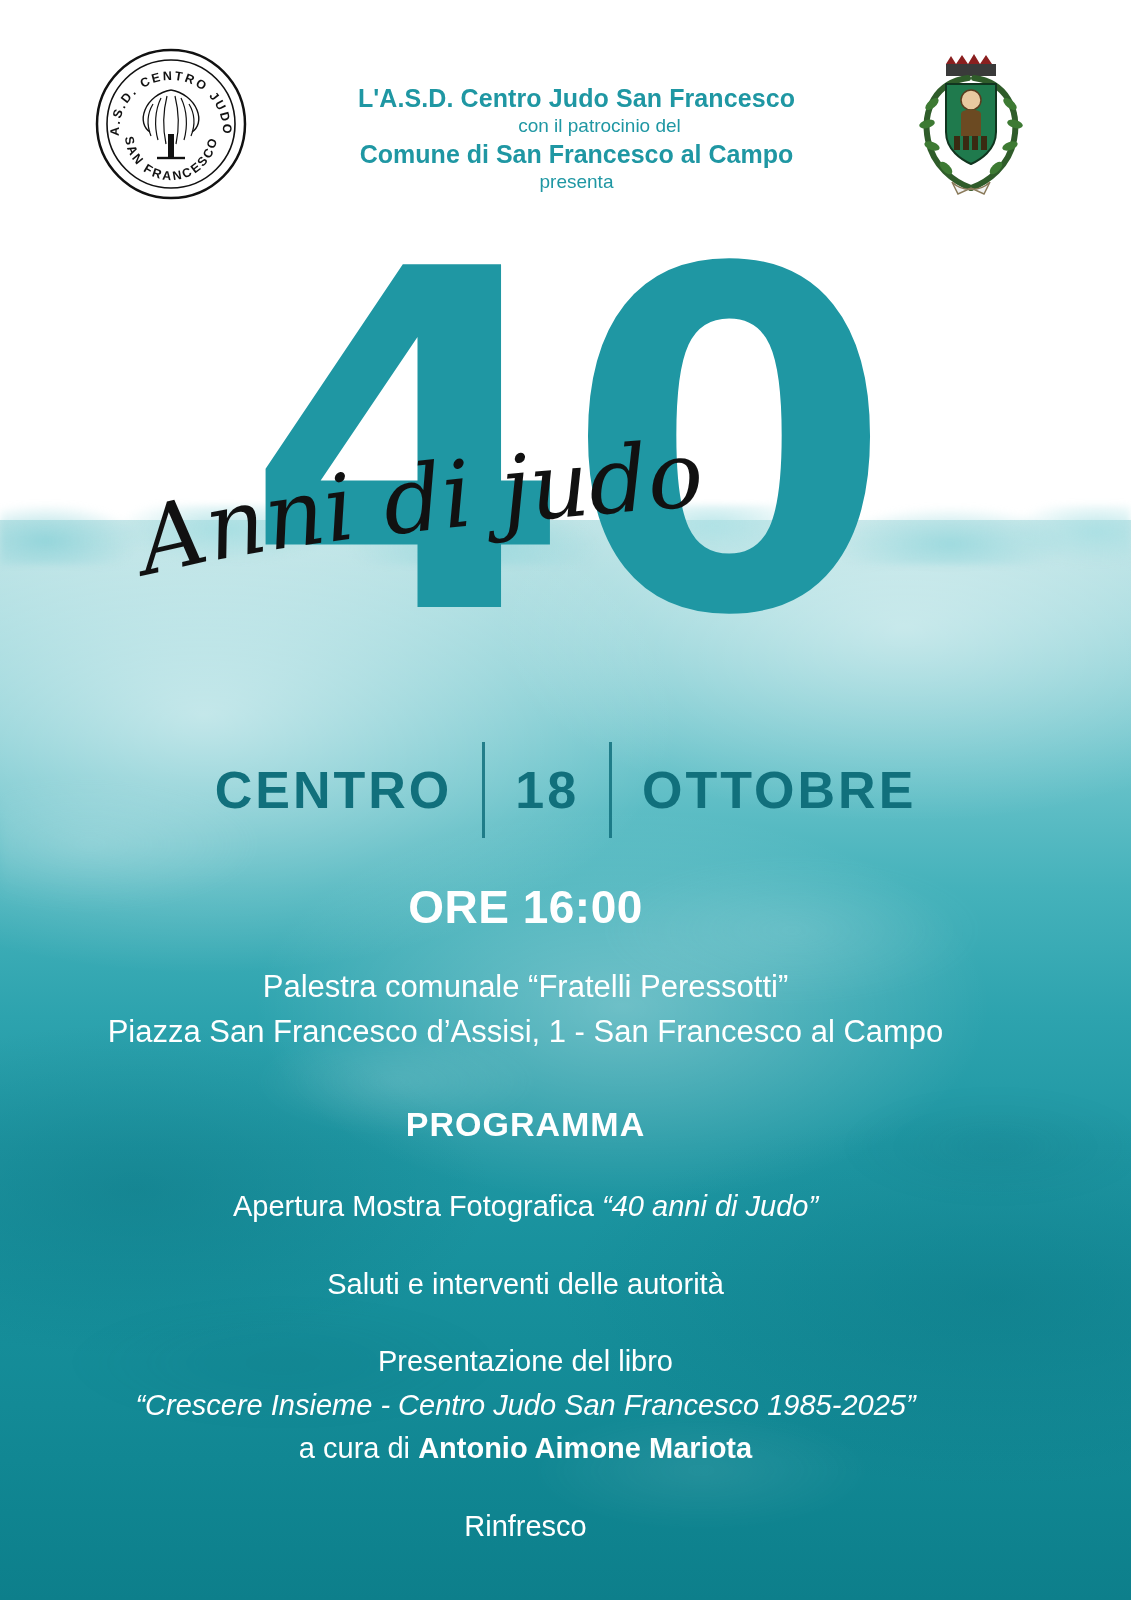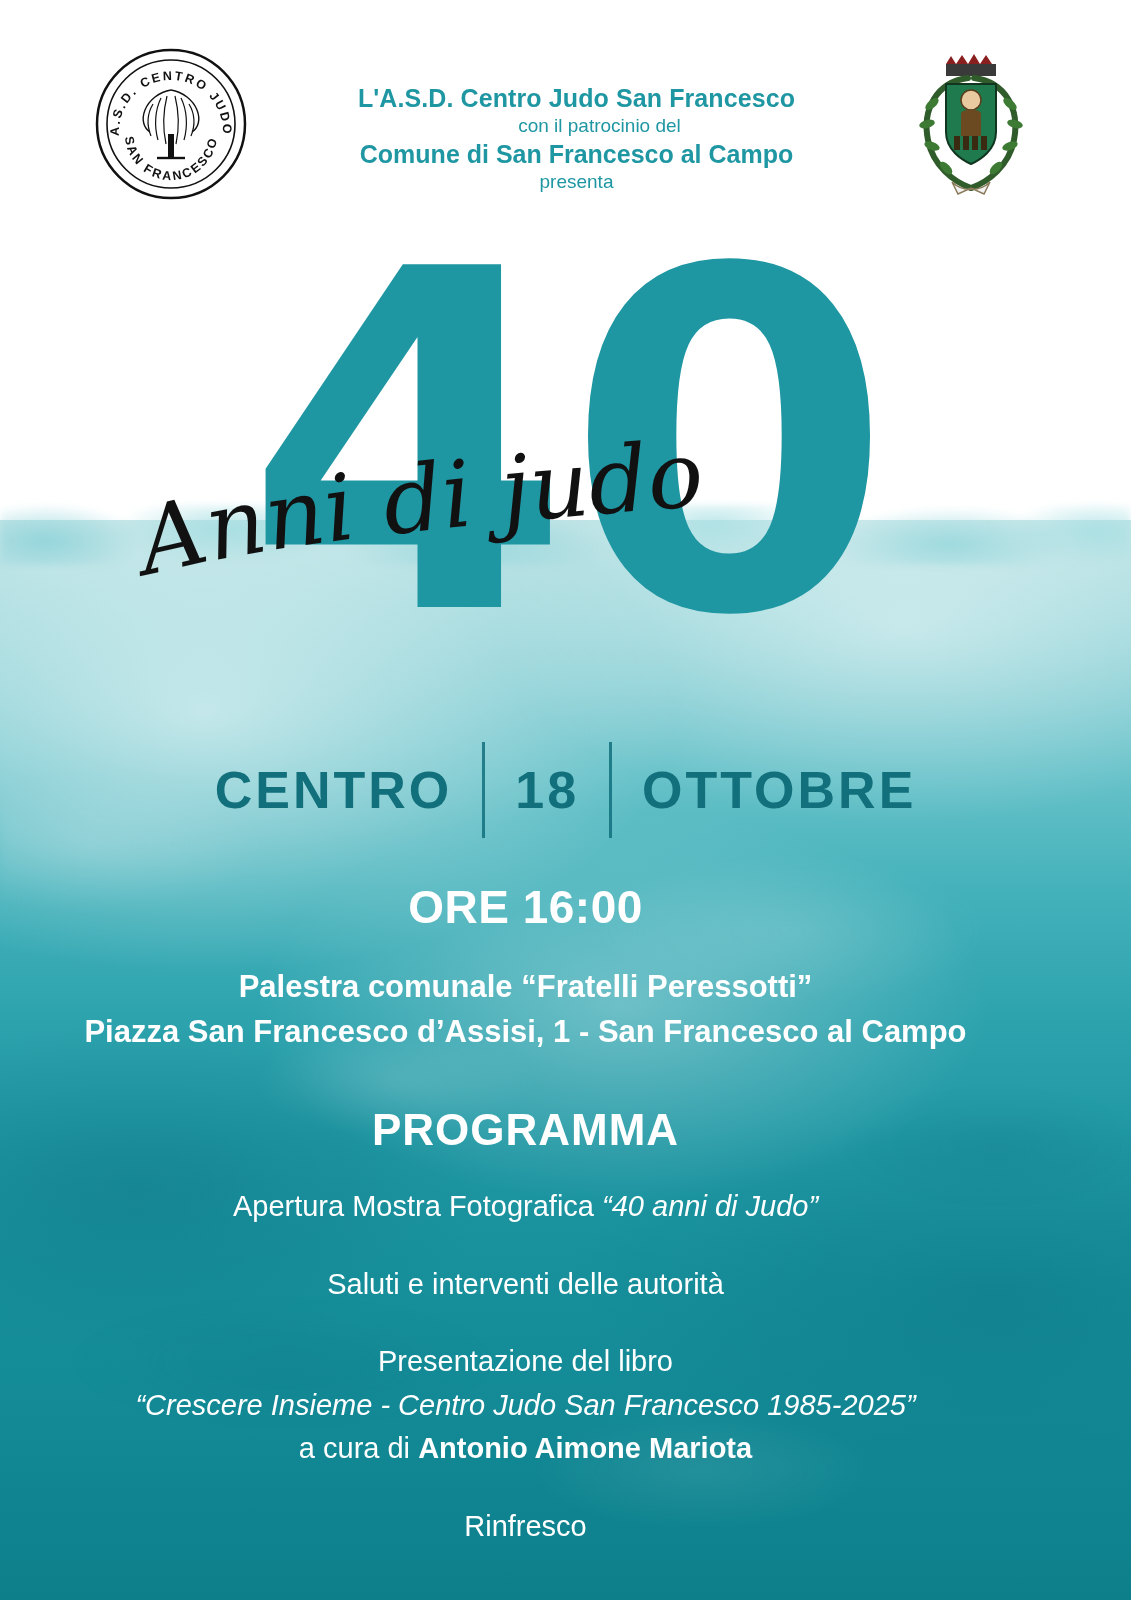--- a/index.html
+++ b/index.html
@@ -187,22 +187,22 @@
 
   
   .body-block {
     position: absolute;
     left: 16px;
     width: 1019px;
     text-align: center;
     color: #ffffff;
   }
   .ore { top: 880px; font-size: 46px; font-weight: bold; letter-spacing: .5px; }
-  .venue { top: 965px; font-size: 31px; font-weight: bold; line-height: 1.45; }
-  .programma { top: 1105px; font-size: 44px; font-weight: bold; letter-spacing: 1px; }
+  .venue { top: 965px; font-size: 31px; font-weight: normal; line-height: 1.45; }
+  .programma { top: 1105px; font-size: 34px; font-weight: bold; letter-spacing: 1px; }
 
   .program { top: 1185px; font-size: 29px; line-height: 1.5; }
   .program .row { margin-bottom: 34px; }
   .program .it { font-style: italic; }
   .program .bold { font-weight: bold; }
   .program .last { margin-bottom: 0; }
   .program .book-title { font-style: italic; font-size: 29px; }
 </style>
 </head>
 <body>

